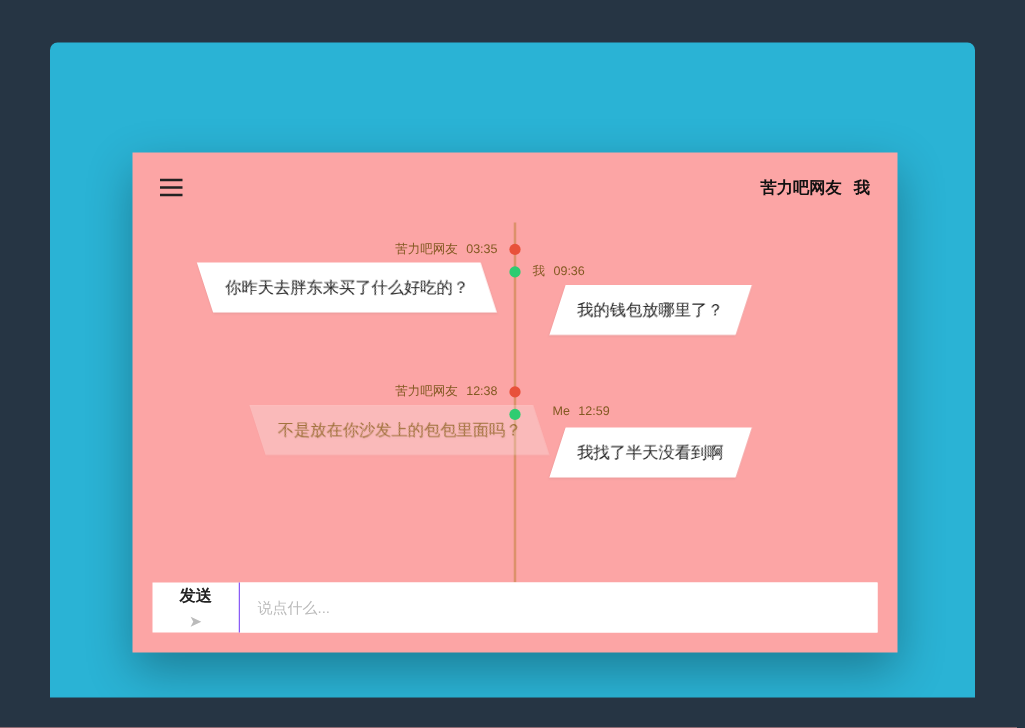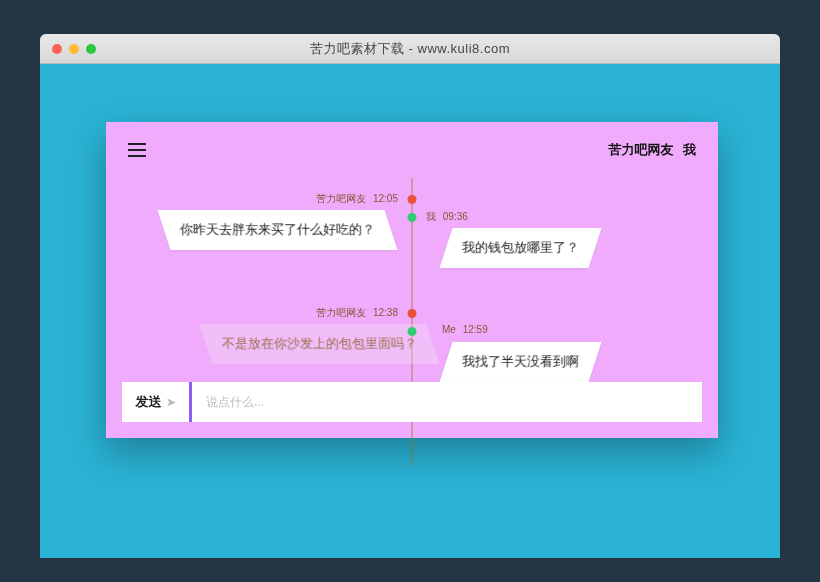--- a/index.html
+++ b/index.html
@@ -48,22 +48,22 @@
   font-size: 13px;
   color: #444;
   pointer-events: none;
   letter-spacing: 0.5px;
 }
 .chat-card {
   position: absolute;
   left: 66px;
   top: 88px;
   width: 612px;
-  height: 316px;
-  background: #f0abfc;
+  height: 400px;
+  background: #fca5a5;
   box-shadow: 0 14px 36px rgba(0,0,0,0.3);
 }
 .chat-header {
   height: 56px;
   display: flex;
   align-items: center;
   justify-content: space-between;
   padding: 0 22px;
 }
 .hamburger {
@@ -156,70 +156,63 @@
   width: 70px;
   height: 100%;
   display: flex;
   align-items: center;
   justify-content: center;
   gap: 5px;
   font-size: 13px;
   font-weight: 700;
   color: #222;
   cursor: pointer;
-  border-right: 3px solid #8b5cf6;
+  border-right: 1px solid #8b5cf6;
+  flex-direction: column;
 }
 .send-arrow {
   font-size: 11px;
   color: #bbb;
 }
 .msg-input {
   flex: 1;
   border: none;
   outline: none;
   height: 100%;
   padding: 0 14px;
   font-size: 12px;
   color: #333;
 }
 .msg-input::placeholder { color: #bbb; }
 </style>
 </head>
 <body>
 
 <div class="browser-window">
-  <div class="browser-titlebar">
-    <div class="traffic-lights">
-      <div class="dot red"></div>
-      <div class="dot yellow"></div>
-      <div class="dot green"></div>
-    </div>
-    <div class="browser-title">苦力吧素材下载 - www.kuli8.com</div>
-  </div>
 
   <div class="chat-card">
     <div class="chat-header">
       <div class="hamburger">
         <span></span>
           <span></span>
           <span></span>
       </div>
       <div class="participants">
         <span>苦力吧网友</span>
         <span class="sep"> </span>
         <span>我</span>
       </div>
     </div>
 
     <div class="chat-body">
       <div class="timeline-line"></div>
 
       <div class="meta left" style="top:14px; right:320px;">
         <span class="name">苦力吧网友</span>
-        <span>12:05</span>
+        <span>03:35</span>
       </div>
       <div class="msg-dot left" style="top:17px;"></div>
       <div class="bubble left" style="top:32px; left:58px;">
         <span class="txt">你昨天去胖东来买了什么好吃的？</span>
       </div>
 
       <div class="msg-dot right" style="top:35px;"></div>
       <div class="meta" style="top:32px; left:320px;">
         <span class="name">我</span>
         <span>09:36</span>

